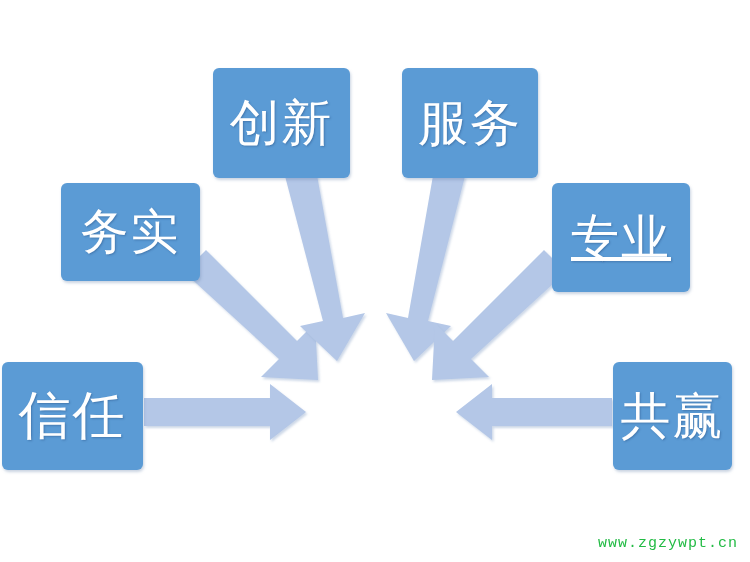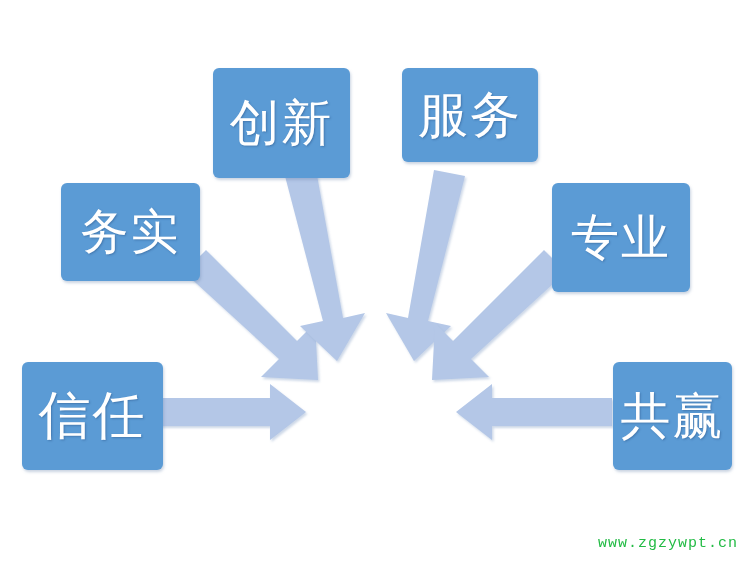--- a/index.html
+++ b/index.html
@@ -34,24 +34,24 @@
     color: #ffffff;
     font-family: "Liberation Serif", serif;
     font-weight: 400;
     letter-spacing: 2px;
     text-shadow: 1px 1px 2px rgba(40,80,130,0.45);
     box-shadow: 1px 2px 3px rgba(100,130,170,0.35);
     user-select: none;
     z-index: 3;
   }
   .node-chuangxin { left: 213px; top: 68px;  width: 137px; height: 110px; font-size: 50px; }
-  .node-fuwu     { left: 402px; top: 68px;  width: 136px; height: 94px; font-size: 50px; }
+  .node-fuwu     { left: 402px; top: 68px;  width: 136px; height: 110px; font-size: 50px; }
   .node-wushi    { left: 61px;  top: 183px; width: 139px; height: 98px; font-size: 48px; }
-  .node-zhuanye  { left: 552px; top: 183px; width: 138px; height: 109px; font-size: 48px; }
-  .node-xinren   { left: 2px;   top: 362px; width: 141px; height: 108px; font-size: 52px; margin-left: 20px; }
+  .node-zhuanye  { left: 552px; top: 183px; width: 138px; height: 109px; font-size: 48px; text-decoration: underline; }
+  .node-xinren   { left: 2px;   top: 362px; width: 141px; height: 108px; font-size: 52px; }
   .node-gongying { left: 613px; top: 362px; width: 119px; height: 108px; font-size: 50px; }
 
   .center-node {
     position: absolute;
     left: 306px;
     top: 347px;
     width: 150px;
     height: 125px;
     border-radius: 50%;
     background: #5b9bd5;

